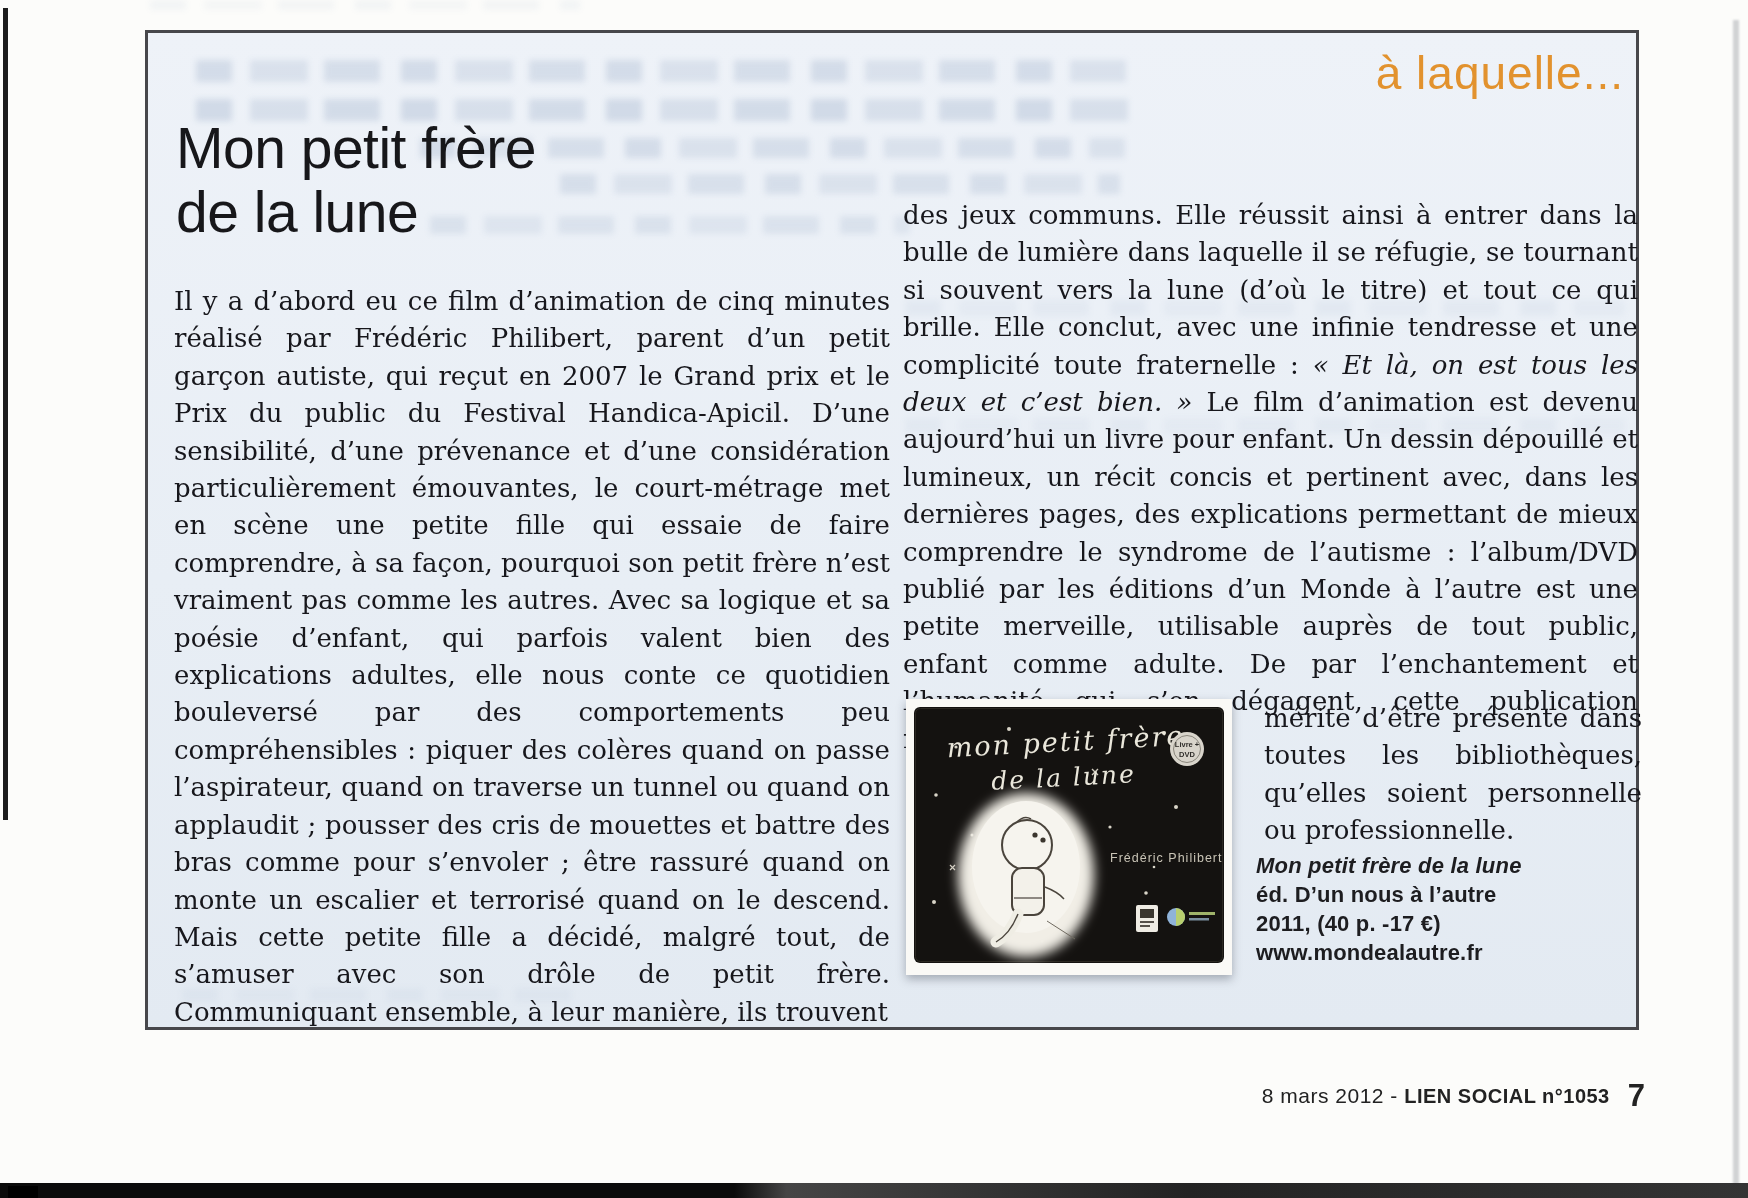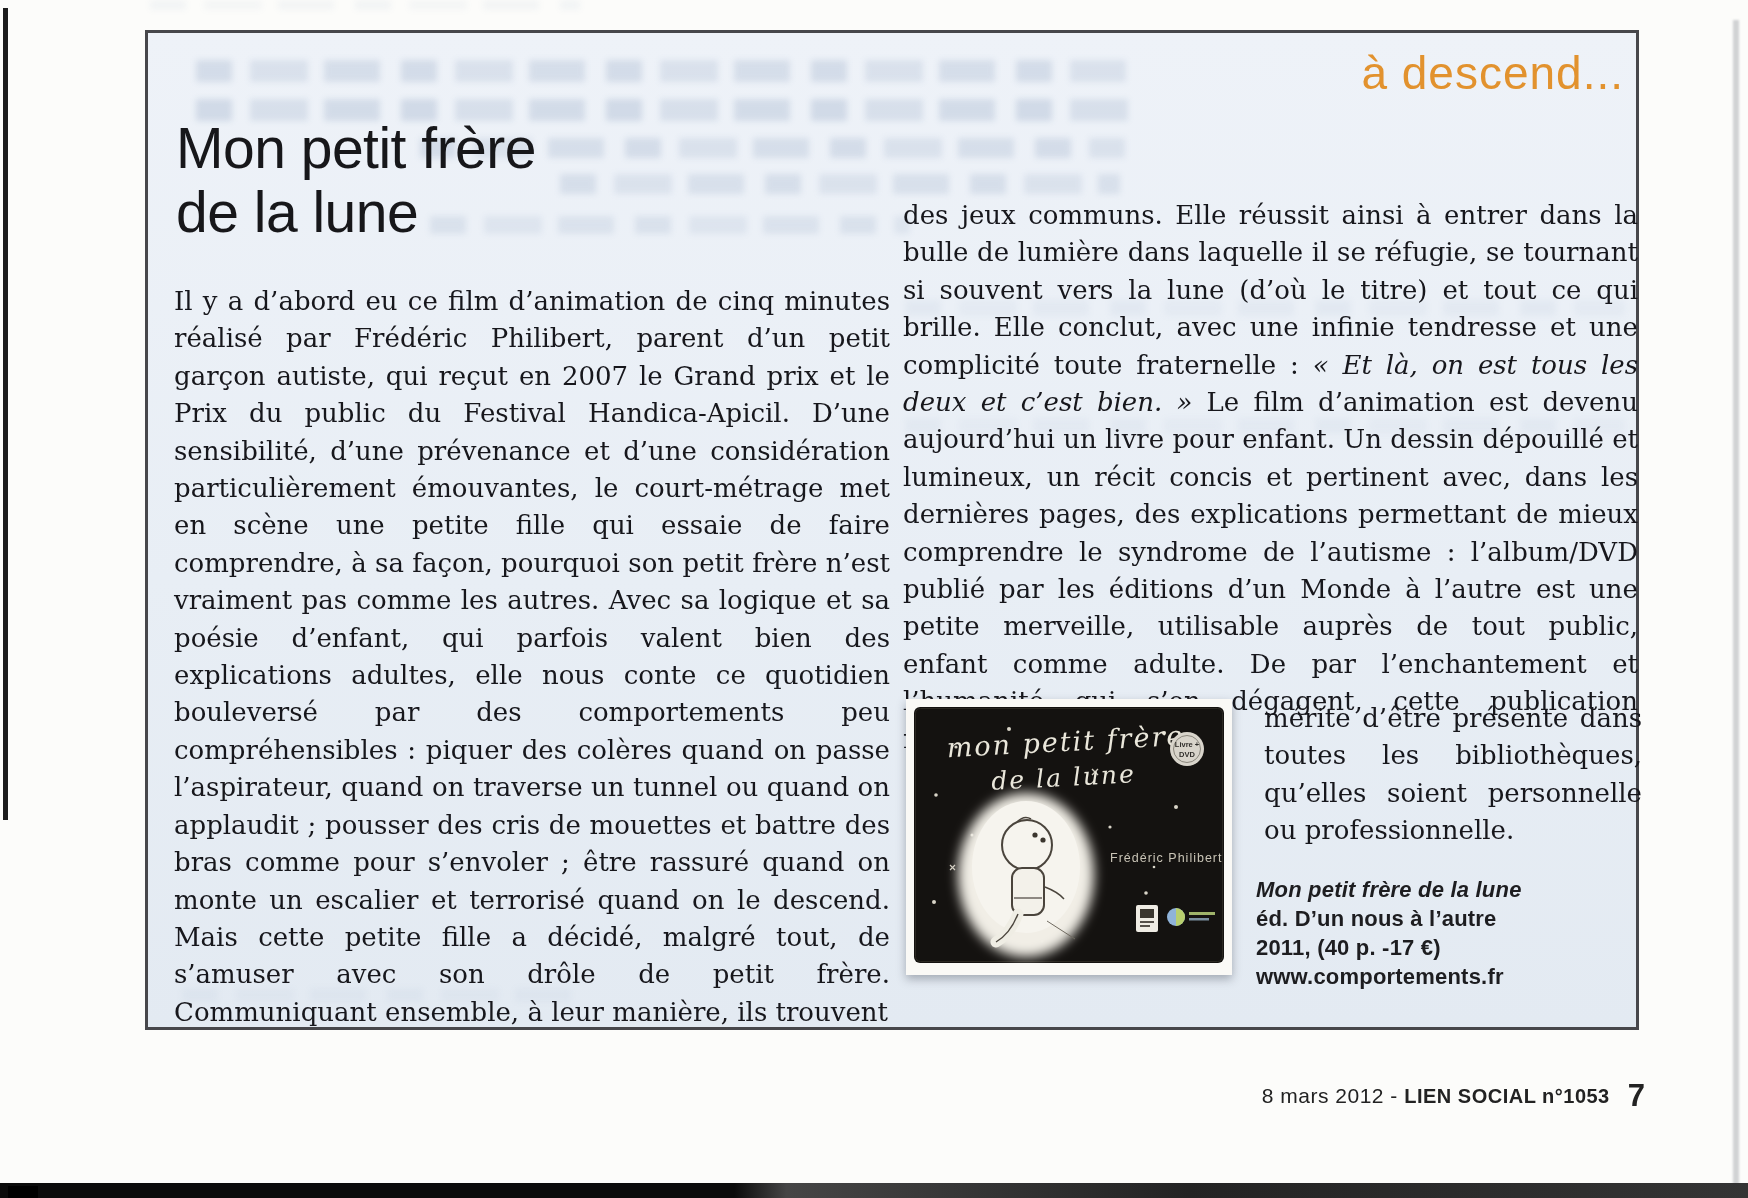--- a/index.html
+++ b/index.html
@@ -47,21 +47,21 @@
   .col-wrap{position:absolute;left:1256px;top:692px;width:378px;}
   .quote-italic{font-style:italic;}
 
   
   .book-figure{
     position:absolute;left:906px;top:699px;padding:8px;background:#faf9f6;
     box-shadow:0 4px 9px rgba(40,45,60,.35);
   }
   .book-caption{
     position:absolute;left:1256px;top:851px;width:390px;
-    font-size:22px;line-height:29px;font-weight:bold;color:#1d1d20;letter-spacing:.2px;margin-top:24px;
+    font-size:22px;line-height:29px;font-weight:bold;color:#1d1d20;letter-spacing:.2px;
   }
   .caption-title{font-style:italic;}
 
   .footer{
     position:absolute;left:1000px;top:1078px;width:645px;
     display:flex;justify-content:flex-end;align-items:center;color:#222;
   }
   .footer .date{font-size:21px;letter-spacing:.5px;white-space:pre;}
   .footer .journal{font-size:20px;font-weight:bold;letter-spacing:.5px;}
   .footer .pageno{font-size:31px;font-weight:bold;margin-left:18px;}
@@ -82,21 +82,21 @@
 
   <div class="ghost" style="left:196px;top:60px;width:930px;height:22px;opacity:.42;"></div>
   <div class="ghost" style="left:196px;top:99px;width:935px;height:22px;opacity:.46;"></div>
   <div class="ghost" style="left:420px;top:138px;width:705px;height:20px;opacity:.40;"></div>
   <div class="ghost" style="left:560px;top:174px;width:560px;height:20px;opacity:.36;"></div>
   <div class="ghost" style="left:430px;top:216px;width:480px;height:18px;opacity:.30;"></div>
   <div class="ghost" style="left:905px;top:300px;width:720px;height:16px;opacity:.14;"></div>
   <div class="ghost" style="left:905px;top:418px;width:720px;height:16px;opacity:.12;"></div>
   <div class="ghost" style="left:182px;top:988px;width:400px;height:14px;opacity:.12;"></div>
 
-  <div class="section-label">à descend...</div>
+  <div class="section-label">à laquelle...</div>
 
   <h1 class="article-title" style="margin:0;font-weight:400;">
     <span style="display:block;">Mon petit frère</span>
     <span style="display:block;">de la lune</span>
   </h1>
 
   <p class="body-text col-left" style="margin:0;">Il y a d’abord eu ce film d’animation de cinq minutes réalisé par Frédéric Philibert, parent d’un petit garçon autiste, qui reçut en 2007 le Grand prix et le Prix du public du Festival Handica-Apicil. D’une sensibilité, d’une prévenance et d’une considération particulièrement émouvantes, le court-métrage met en scène une petite fille qui essaie de faire comprendre, à sa façon, pourquoi son petit frère n’est vraiment pas comme les autres. Avec sa logique et sa poésie d’enfant, qui parfois valent bien des explications adultes, elle nous conte ce quotidien bouleversé par des comportements peu compréhensibles : piquer des colères quand on passe l’aspirateur, quand on traverse un tunnel ou quand on applaudit ; pousser des cris de mouettes et battre des bras comme pour s’envoler ; être rassuré quand on monte un escalier et terrorisé quand on le descend. Mais cette petite fille a décidé, malgré tout, de s’amuser avec son drôle de petit frère. Communiquant ensemble, à leur manière, ils trouvent</p>
 
   <p class="body-text col-right" style="margin:0;"><span>des jeux communs. Elle réussit ainsi à entrer dans la bulle de lumière dans laquelle il se réfugie, se tournant si souvent vers la lune (d’où le titre) et tout ce qui brille. Elle conclut, avec une infinie tendresse et une complicité toute fraternelle : </span><span class="quote-italic">« Et là, on est tous les deux et c’est bien. »</span><span> Le film d’animation est devenu aujourd’hui un livre pour enfant. Un dessin dépouillé et lumineux, un récit concis et pertinent avec, dans les dernières pages, des explications permettant de mieux comprendre le syndrome de l’autisme : l’album/DVD publié par les éditions d’un Monde à l’autre est une petite merveille, utilisable auprès de tout public, enfant comme adulte. De par l’enchantement et l’humanité qui s’en dégagent, cette publication remarquable</span></p>
 
@@ -171,21 +171,21 @@
         <rect x="275" y="205" width="26" height="3" fill="#9fb36a"></rect>
         <rect x="275" y="211" width="20" height="2.5" fill="#7a8f9f"></rect>
       </g>
     </svg>
   </div>
 
   <div class="book-caption">
     <div class="caption-title">Mon petit frère de la lune</div>
     <div>éd. D’un nous à l’autre</div>
     <div>2011, (40 p. -17 €)</div>
-    <div>www.comportements.fr</div>
+    <div>www.mondealautre.fr</div>
   </div>
 
   <div class="footer">
     <span class="date">8 mars 2012 - </span>
     <span class="journal">LIEN SOCIAL n°1053</span>
     <span class="pageno">7</span>
   </div>
 
 </div>
 

